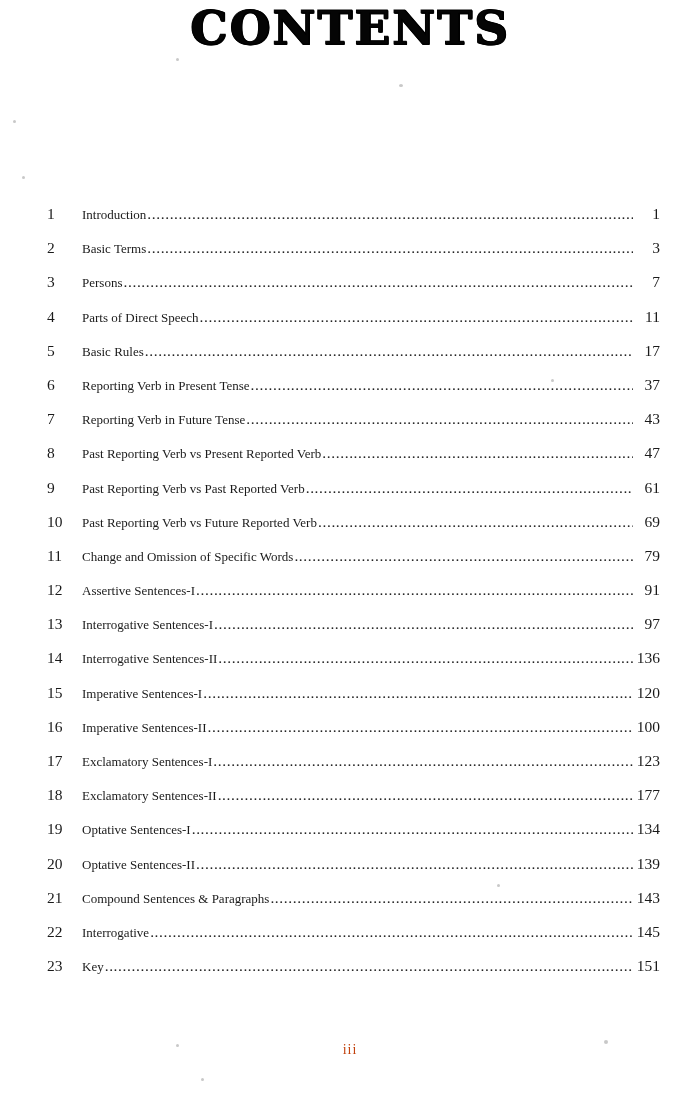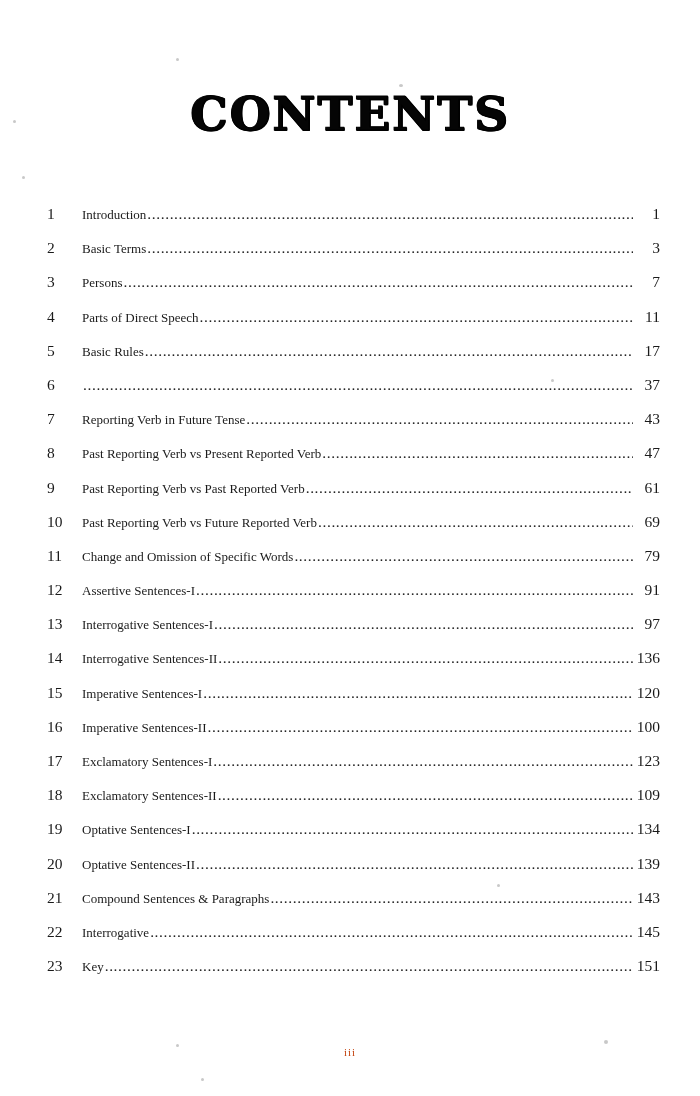--- a/index.html
+++ b/index.html
@@ -21,21 +21,20 @@
     height: 1096px;
     box-sizing: border-box;
   }
   .title {
     text-align: center;
     font-family: "DejaVu Serif", serif;
     font-weight: bold;
     font-size: 47px;
     letter-spacing: 2px;
     margin: 0;
-    padding-top: 86px;
     color: #050505;
     -webkit-text-stroke: 1px #000;
     text-shadow: 1px 0 0 #000, 0 1px 0 #000, 1px 1px 0 #000;
   }
   .toc {
     margin: 0;
     padding: 0;
     list-style: none;
     position: absolute;
     top: 205px;
@@ -75,21 +74,21 @@
     text-align: right;
     min-width: 26px;
     font-size: 15.5px;
   }
   .folio {
     position: absolute;
     bottom: 38px;
     left: 0;
     right: 0;
     text-align: center;
-    font-size: 11px;
+    font-size: 14px;
     letter-spacing: 1px;
     color: #c2410c;
     margin-top: 45px;
   }
   .speck {
     position: absolute;
     background: #9a9a9a;
     border-radius: 50%;
     opacity: .55;
   }
@@ -137,20 +136,21 @@
       <span class="toc-page">11</span>
     </li>
     <li class="toc-row">
       <span class="toc-num">5</span>
       <span class="toc-label">Basic Rules</span>
       <span class="toc-dots">................................................................................................................................</span>
       <span class="toc-page">17</span>
     </li>
     <li class="toc-row">
       <span class="toc-num">6</span>
+      <span class="toc-label">Reporting Verb in Present Tense</span>
       <span class="toc-dots">................................................................................................................................</span>
       <span class="toc-page">37</span>
     </li>
     <li class="toc-row">
       <span class="toc-num">7</span>
       <span class="toc-label">Reporting Verb in Future Tense</span>
       <span class="toc-dots">................................................................................................................................</span>
       <span class="toc-page">43</span>
     </li>
     <li class="toc-row">
@@ -210,21 +210,21 @@
     <li class="toc-row">
       <span class="toc-num">17</span>
       <span class="toc-label">Exclamatory Sentences-I</span>
       <span class="toc-dots">................................................................................................................................</span>
       <span class="toc-page">123</span>
     </li>
     <li class="toc-row">
       <span class="toc-num">18</span>
       <span class="toc-label">Exclamatory Sentences-II</span>
       <span class="toc-dots">................................................................................................................................</span>
-      <span class="toc-page">109</span>
+      <span class="toc-page">177</span>
     </li>
     <li class="toc-row">
       <span class="toc-num">19</span>
       <span class="toc-label">Optative Sentences-I</span>
       <span class="toc-dots">................................................................................................................................</span>
       <span class="toc-page">134</span>
     </li>
     <li class="toc-row">
       <span class="toc-num">20</span>
       <span class="toc-label">Optative Sentences-II</span>

